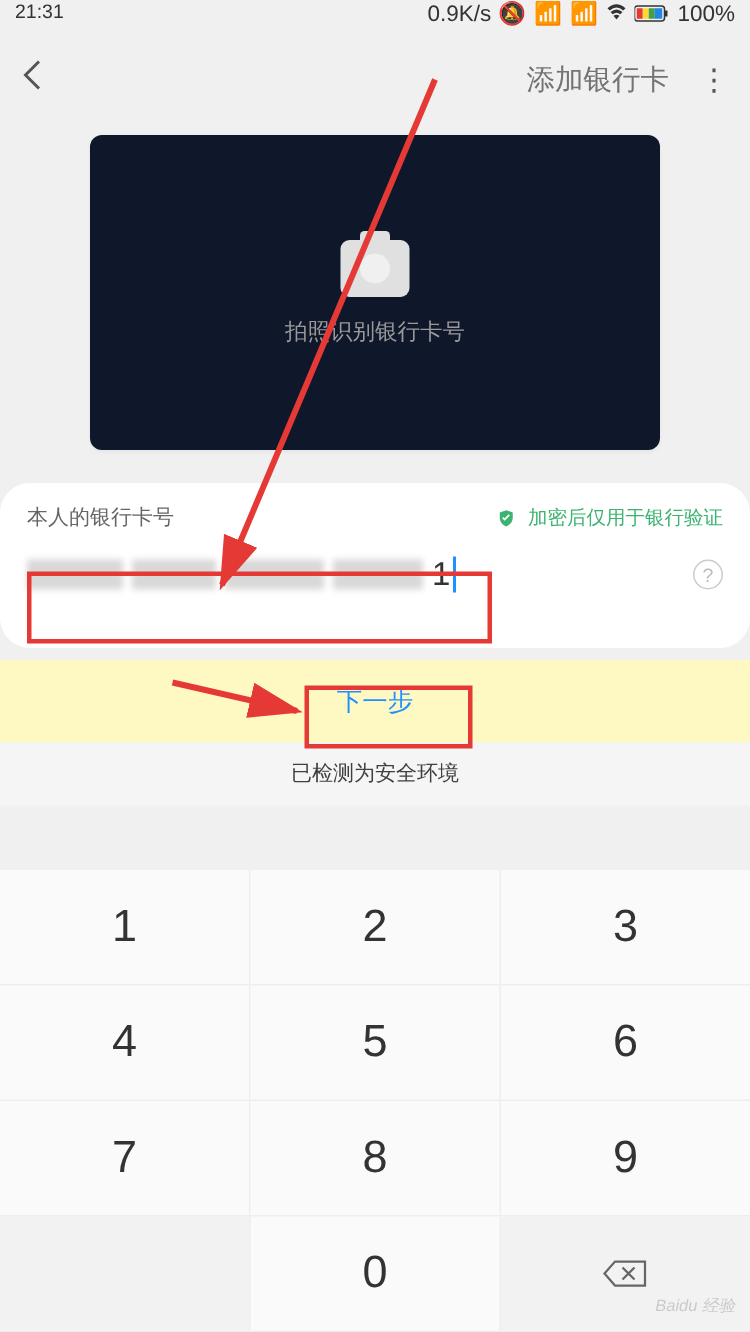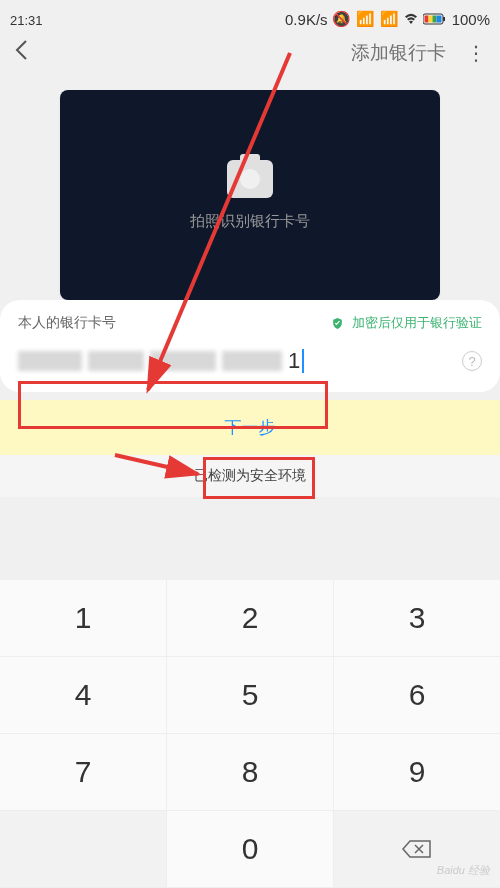--- a/index.html
+++ b/index.html
@@ -1,34 +1,34 @@
 <!DOCTYPE html>
 <html><head>
   <meta charset="utf-8">
   <style>
     * { margin: 0; padding: 0; box-sizing: border-box; }
     body { font-family: -apple-system, "Helvetica Neue", Arial, sans-serif; width: 500px; height: 888px; background: #f0f0f0; position: relative; overflow: hidden; }
     
-    .status-bar { height: 28px; background: #f0f0f0; display: flex; align-items: flex-end; padding: 0 10px; font-size: 13px; color: #333; }
+    .status-bar { height: 28px; background: #f0f0f0; display: flex; align-items: flex-start; padding: 0 10px; font-size: 13px; color: #333; }
     .status-time { font-weight: 500; }
     .status-right { margin-left: auto; display: flex; align-items: center; gap: 5px; font-size: 15px; }
     .battery-box { display: inline-flex; align-items: center; }
     
     .nav-bar { height: 50px; display: flex; align-items: center; padding: 0 14px; background: #f0f0f0; }
     .back-btn { font-size: 22px; color: #555; width: 40px; }
     .nav-title { flex: 1; text-align: right; font-size: 19px; color: #737373; margin-right: 10px; }
     .more-btn { font-size: 20px; color: #555; width: 30px; text-align: right; }
     
     .photo-card { margin: 12px 60px 0; background: #0f172a; border-radius: 8px; height: 210px; display: flex; flex-direction: column; align-items: center; justify-content: center; box-shadow: 0 1px 3px rgba(0,0,0,0.05); }
     .camera-icon { width: 46px; height: 38px; background: #e0e0e0; border-radius: 6px; position: relative; margin-bottom: 14px; }
     .camera-icon::before { content: ""; position: absolute; top: -6px; left: 13px; width: 20px; height: 8px; background: #e0e0e0; border-radius: 3px 3px 0 0; }
     .camera-icon::after { content: ""; position: absolute; top: 9px; left: 13px; width: 20px; height: 20px; border-radius: 50%; background: #f0f0f0; }
     .photo-text { color: #999; font-size: 15px; }
     
-    .input-section { background: #fff; padding: 14px 18px 14px; border-radius: 20px; }
+    .input-section { background: #fff; margin-top: 22px; padding: 14px 18px 32px; border-radius: 20px; }
     .input-header { display: flex; justify-content: space-between; font-size: 14px; margin-bottom: 12px; }
     .card-label { color: #666; }
     .security-note { color: #3cb371; display: flex; align-items: center; gap: 8px; font-size: 13px; }
     .shield-icon-svg { width: 13px; height: 13px; }
     .input-row { display: flex; align-items: center; gap: 8px; }
     .card-input-area { flex: 1; height: 34px; display: flex; align-items: center; }
     .blur-block { display: inline-block; height: 20px; background: #d8d8d8; filter: blur(2px); margin-right: 6px; }
     .card-digit { font-size: 22px; color: #333; margin-right: 2px; }
     .cursor { display: inline-block; width: 2px; height: 24px; background: #1E90FF; animation: blink 1s infinite; }
     @keyframes blink { 50% { opacity: 0; } }

